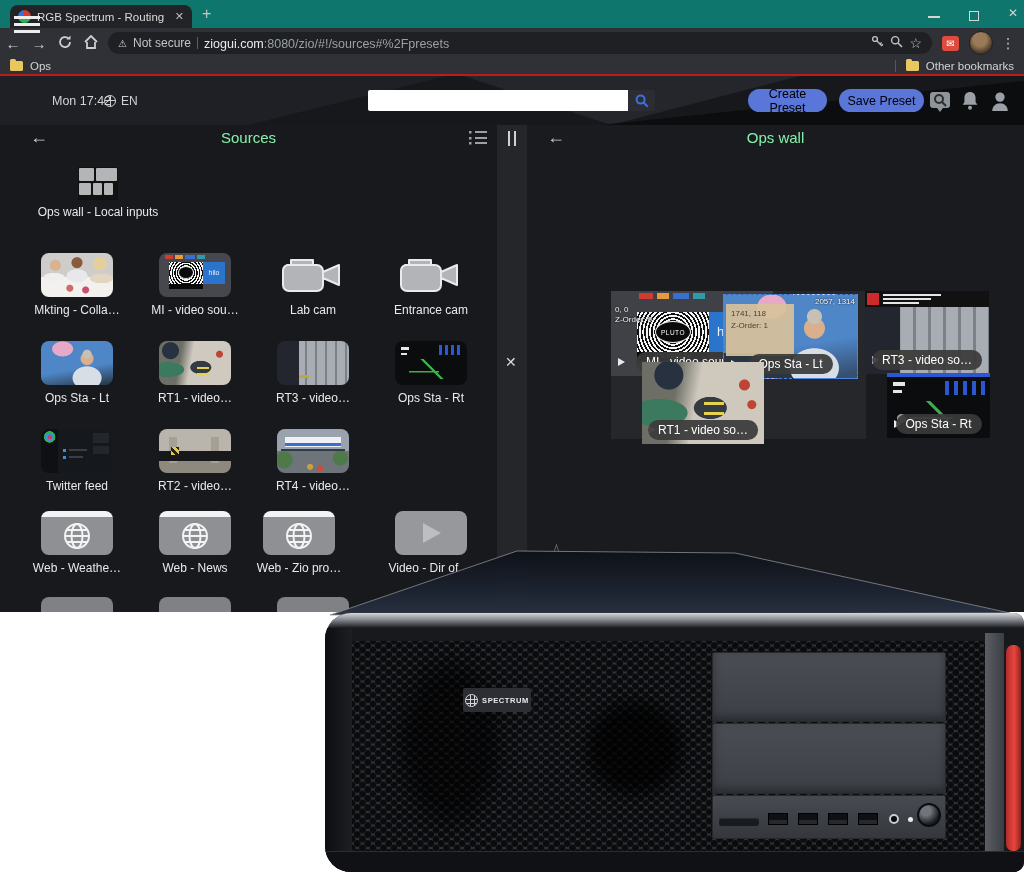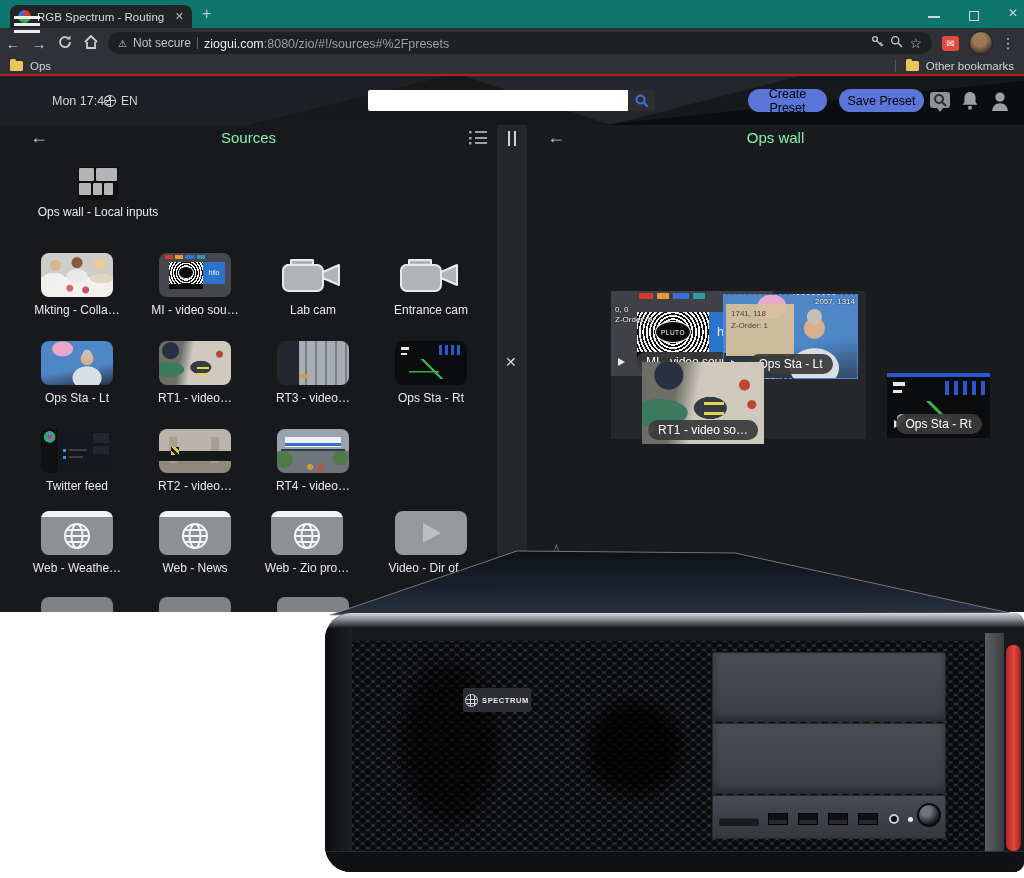--- a/index.html
+++ b/index.html
@@ -457,21 +457,21 @@
     <div class="cell" style="left:136px;top:386px;">
       <div class="thumb t-web">
           <svg class="webglobe" width="30" height="30" viewBox="0 0 30 30">
             <circle cx="15" cy="15" r="12" stroke="#f2f3f4" stroke-width="2" fill="none"></circle>
             <ellipse cx="15" cy="15" rx="5.5" ry="12" stroke="#f2f3f4" stroke-width="2" fill="none"></ellipse>
             <path d="M3 15h24M4.6 9h20.8M4.6 21h20.8" stroke="#f2f3f4" stroke-width="2"></path>
           </svg>
         </div>
       <div class="tlabel">Web - News</div>
     </div>
-    <div class="cell" style="left:248px;top:386px;">
+    <div class="cell" style="left:240px;top:386px;">
       <div class="thumb t-web">
           <svg class="webglobe" width="30" height="30" viewBox="0 0 30 30">
             <circle cx="15" cy="15" r="12" stroke="#f2f3f4" stroke-width="2" fill="none"></circle>
             <ellipse cx="15" cy="15" rx="5.5" ry="12" stroke="#f2f3f4" stroke-width="2" fill="none"></ellipse>
             <path d="M3 15h24M4.6 9h20.8M4.6 21h20.8" stroke="#f2f3f4" stroke-width="2"></path>
           </svg>
         </div>
       <div class="tlabel">Web - Zio pro…</div>
     </div>
     <div class="cell" style="left:372px;top:386px;">
@@ -509,20 +509,25 @@
       <span class="pcore">PLUTO</span>
       <span class="pblue">hilo</span>
       <span class="pbar">IT'S FREE TV</span>
       <span class="coord" style="left:4px;top:2px;margin-top:12px;">0, 0</span>
       <span class="coord" style="right:3px;top:2px;">667, 1313</span>
       <span class="coord" style="left:4px;top:24px;">Z-Order: 0</span>
       <span class="wplay"></span>
       <span class="wpill">MI - video source</span>
     </div>
 
+    <div class="abs wwin w-rt3">
+      <span class="banner"></span>
+      <span class="wplay"></span>
+      <span class="wpill">RT3 - video so…</span>
+    </div>
 
     <div class="abs wwin w-opslt">
       <span class="beige"><span>1741, 118</span><br><span>Z-Order: 1</span></span>
       <span class="coord" style="right:2px;top:2px;">2057, 1314</span>
       <span class="wplay"></span>
       <span class="wpill">Ops Sta - Lt</span>
     </div>
 
     <div class="abs wwin w-rt1">
       <span class="wplay"></span>

